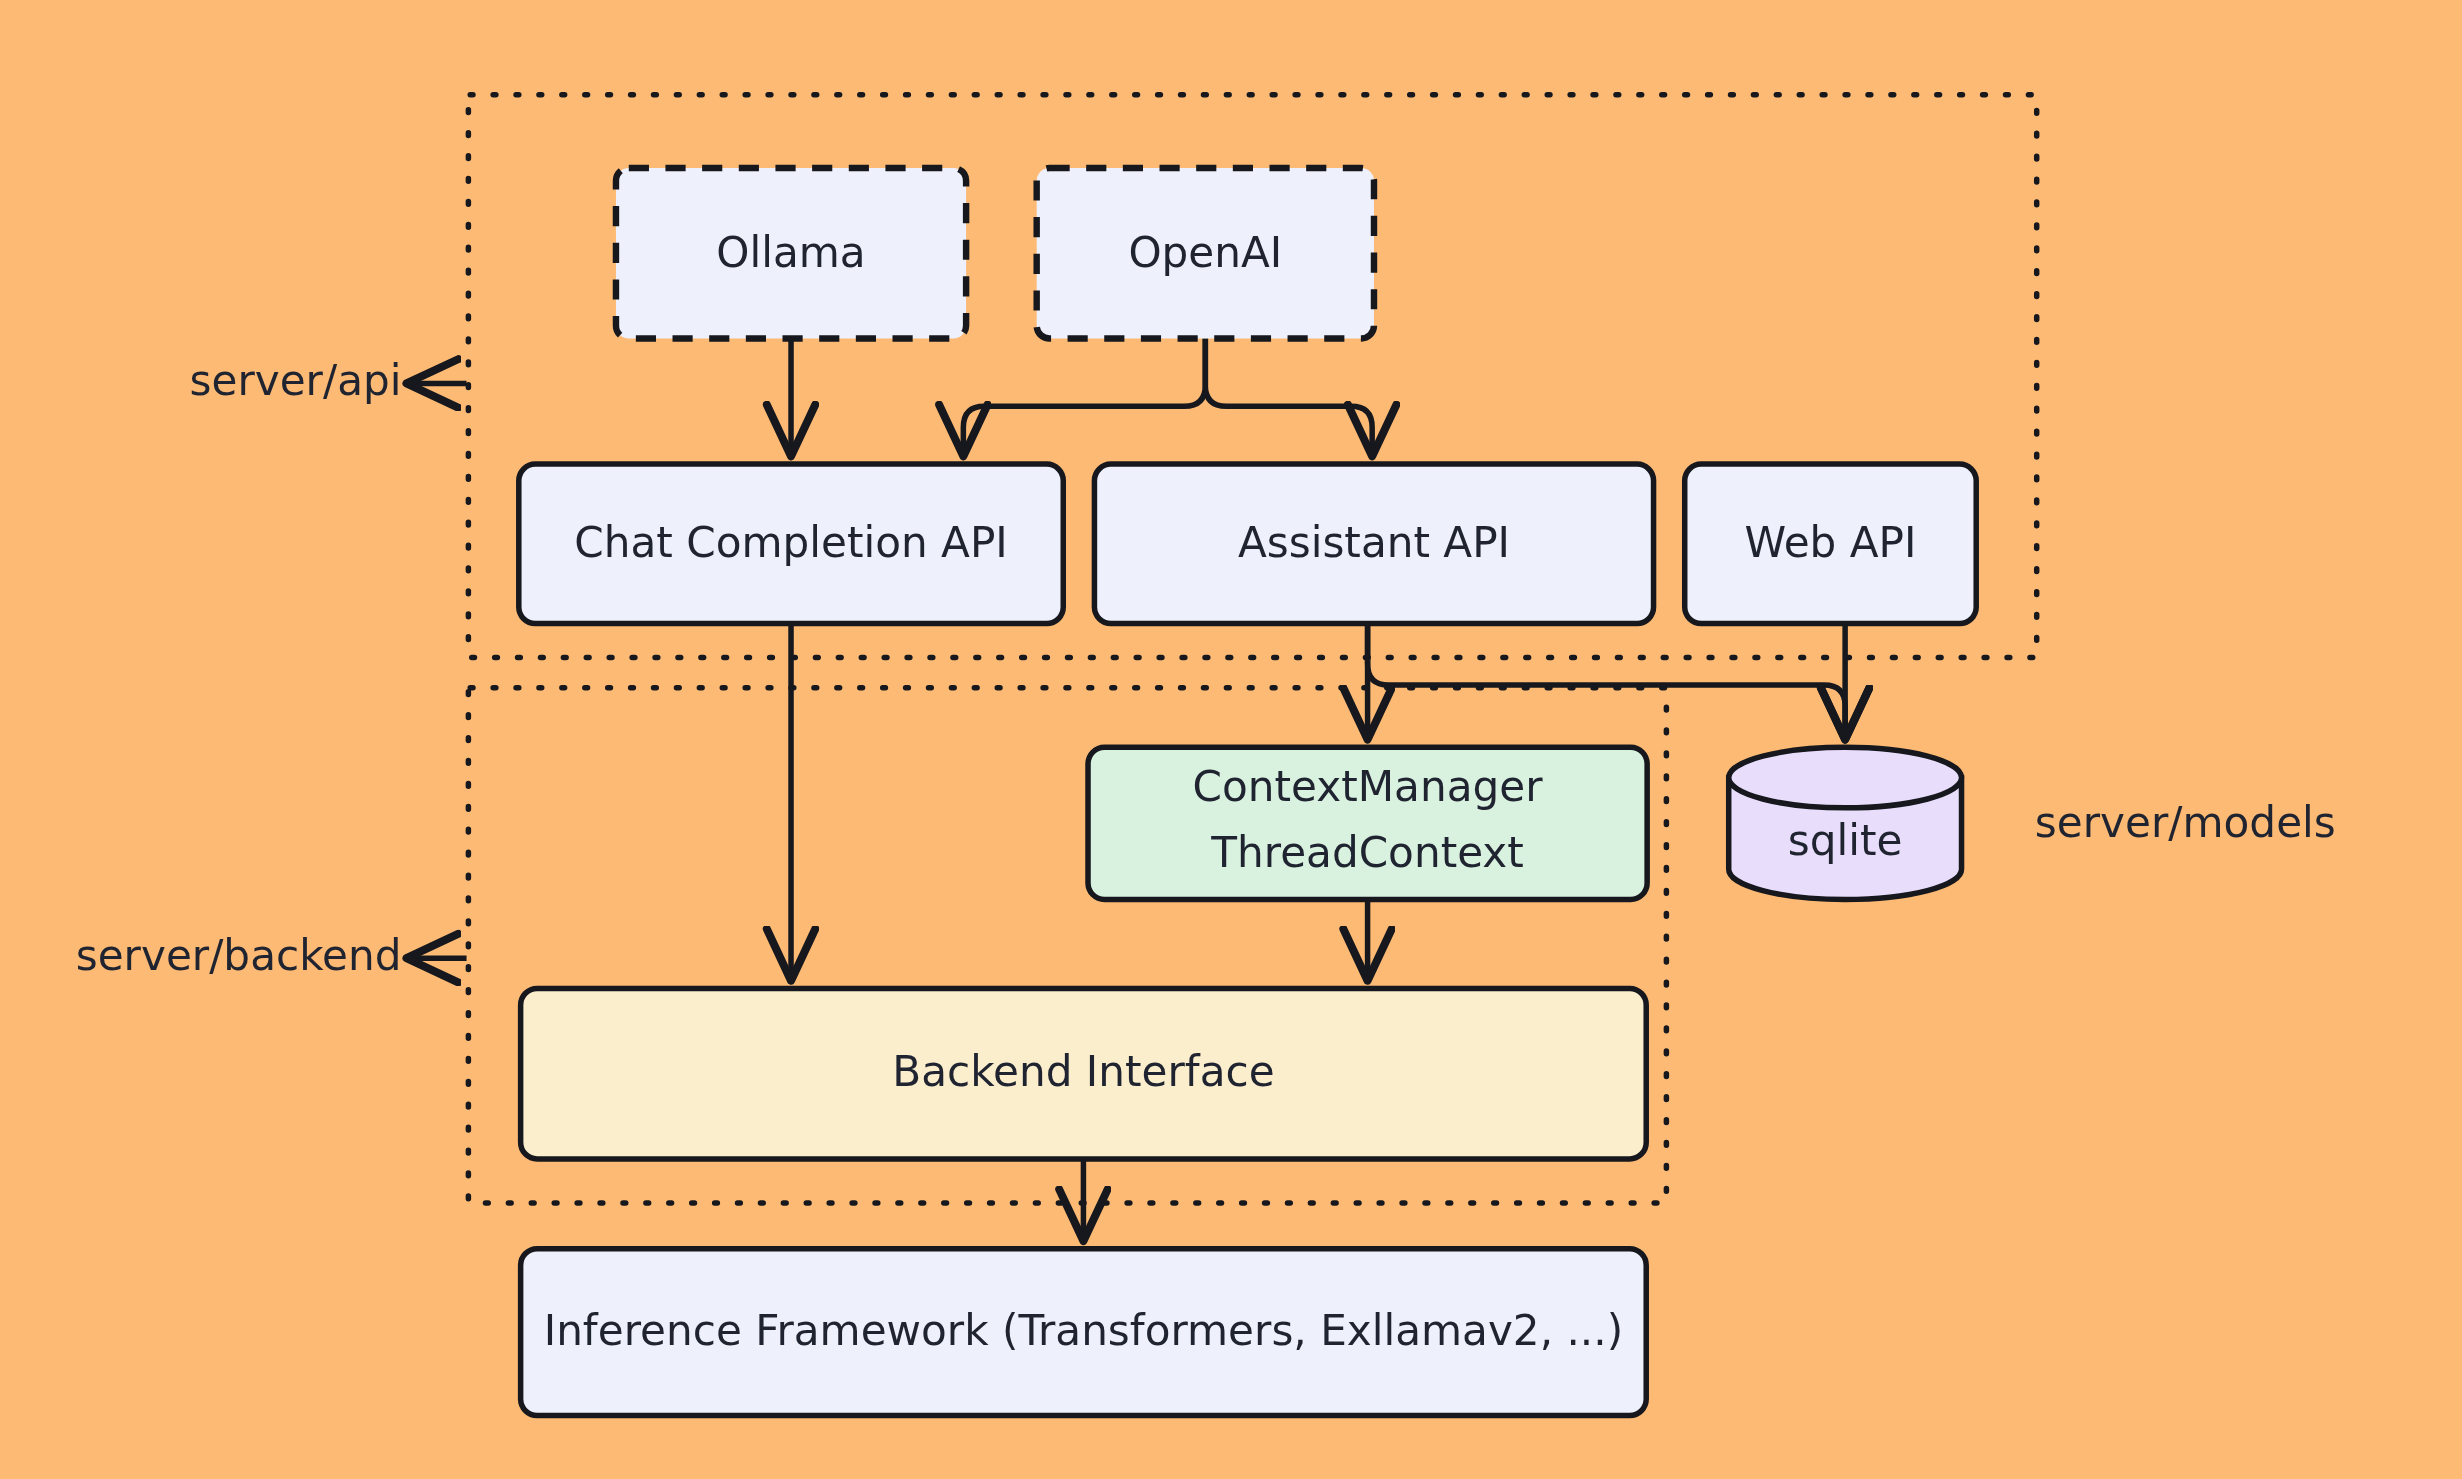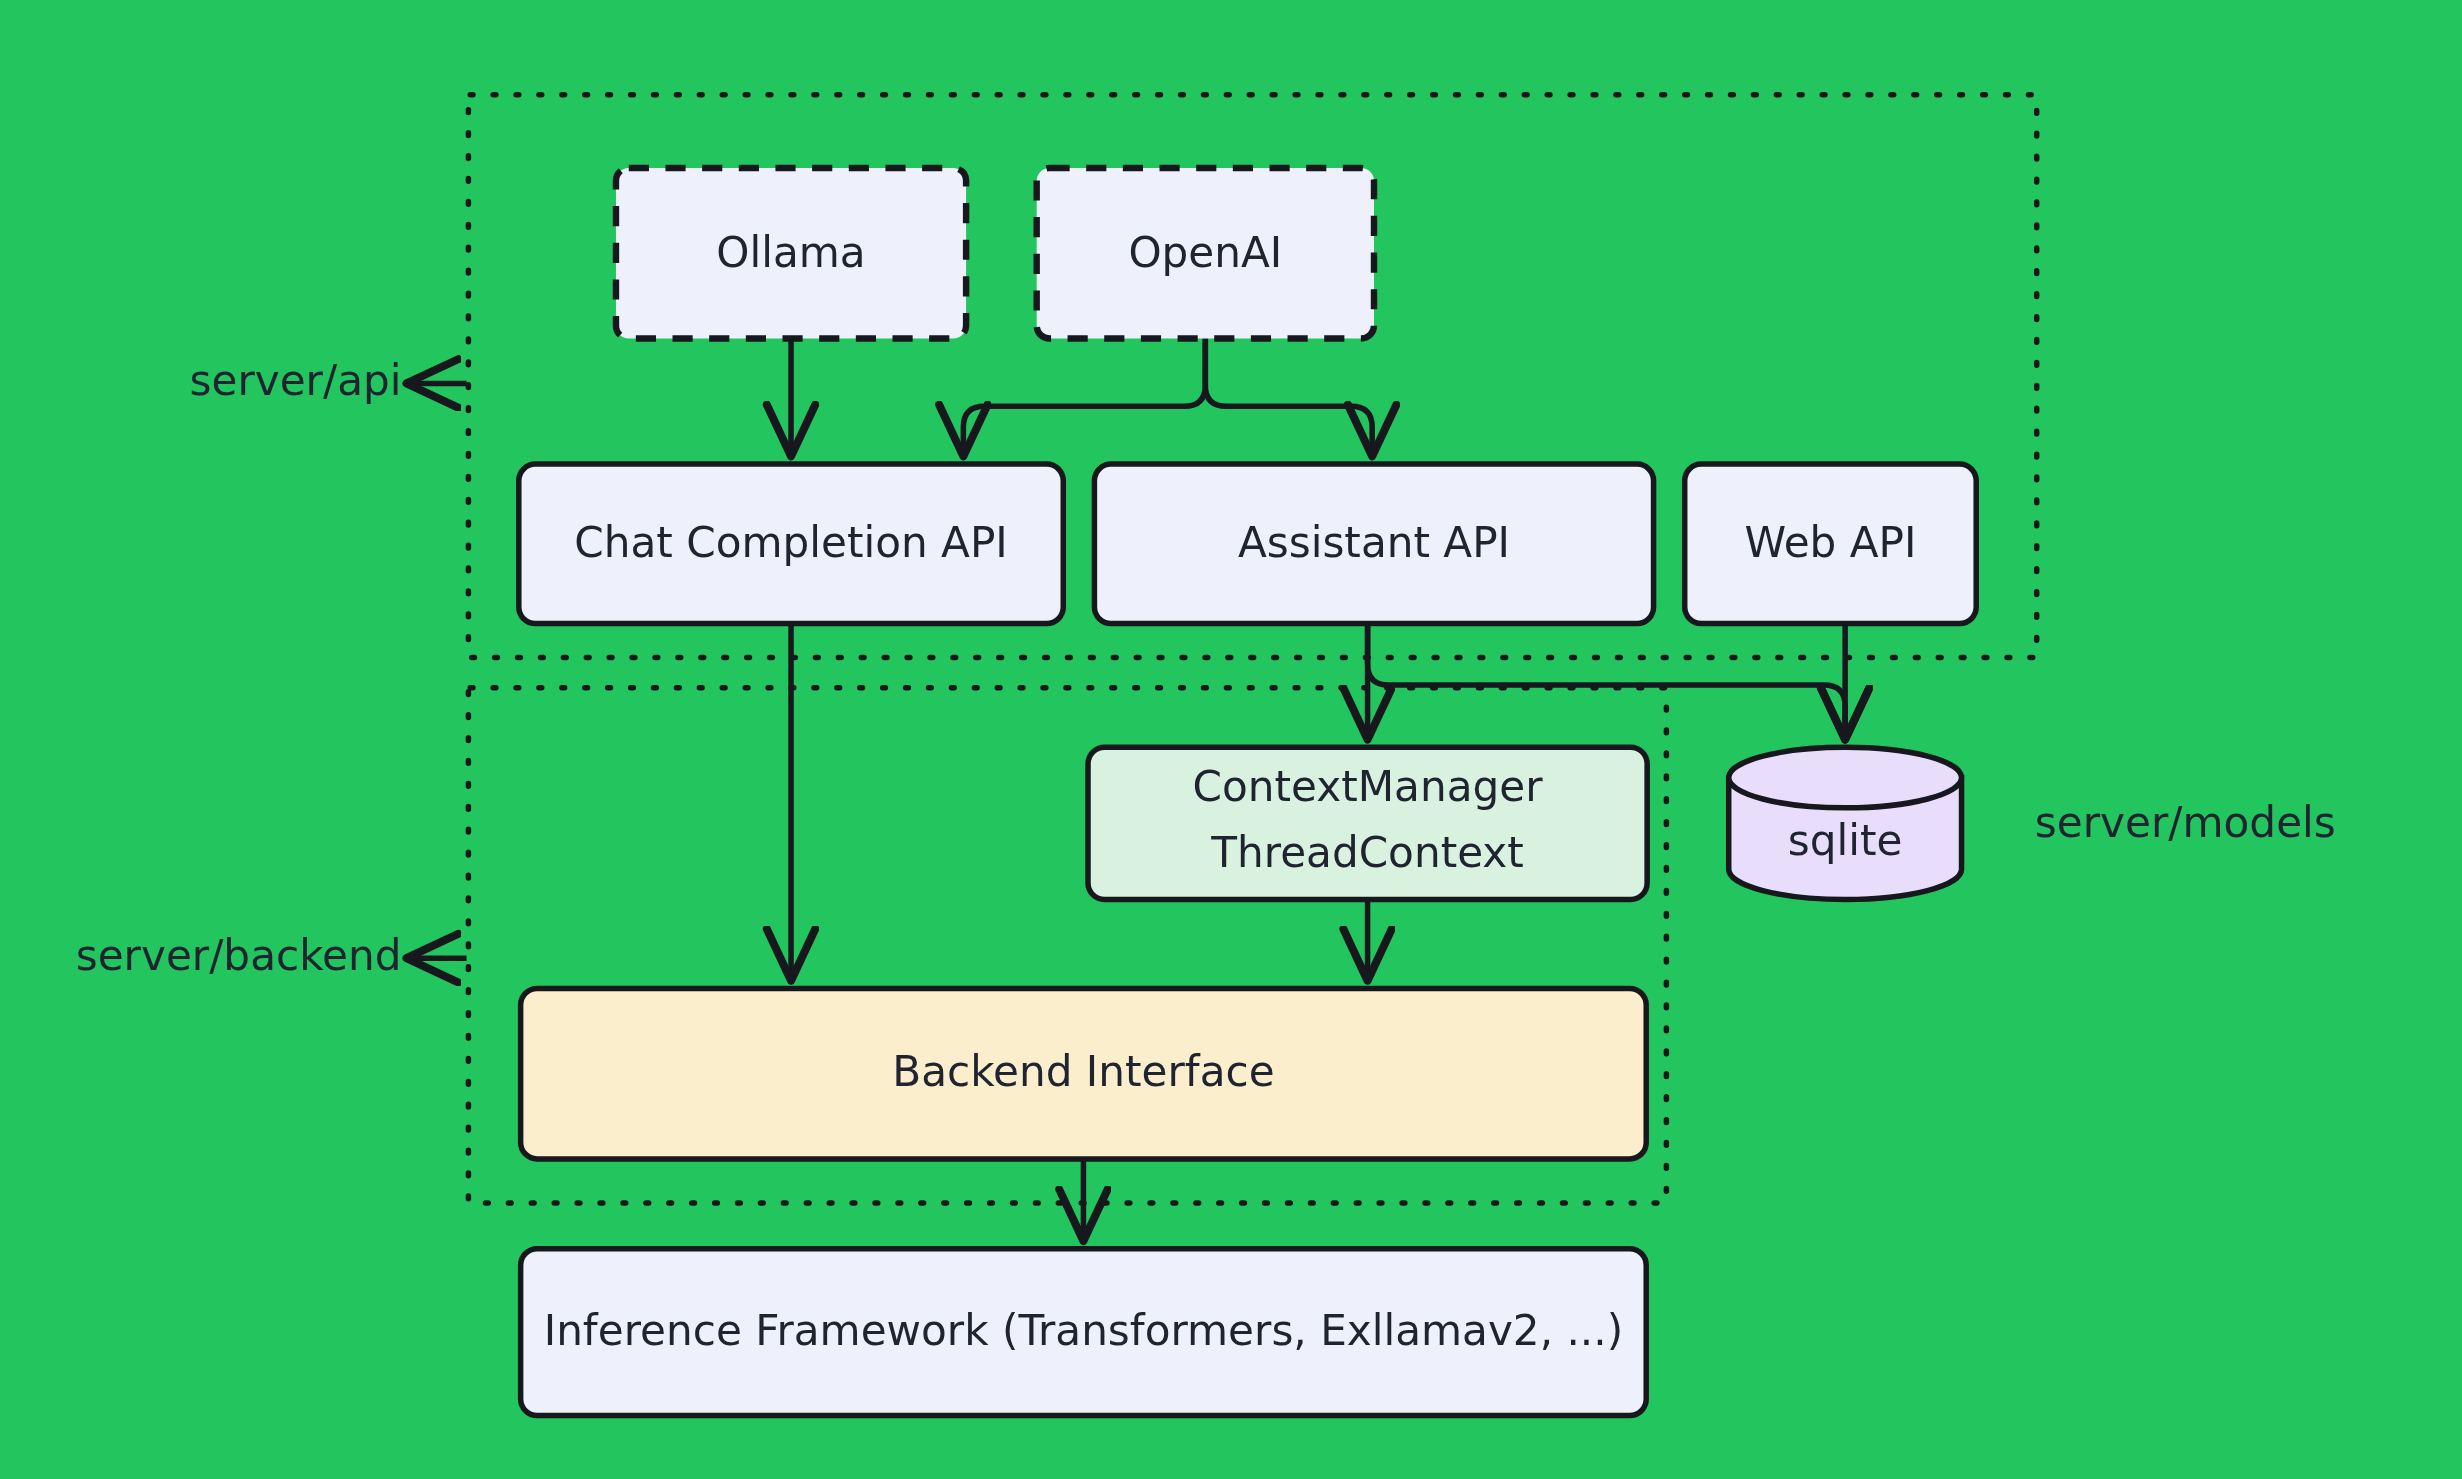--- a/index.html
+++ b/index.html
@@ -7,21 +7,21 @@
     padding: 0;
     background: #ffffff;
   }
   body {
     font-family: "DejaVu Sans", sans-serif;
   }
   #canvas {
     position: relative;
     width: 2462px;
     height: 1480px;
-    background: #22c55e;
+    background: #fdba74;
     overflow: hidden;
   }
   #diagram-svg {
     position: absolute;
     top: 0;
     left: 0;
     width: 2462px;
     height: 1480px;
   }
   .node-label {

